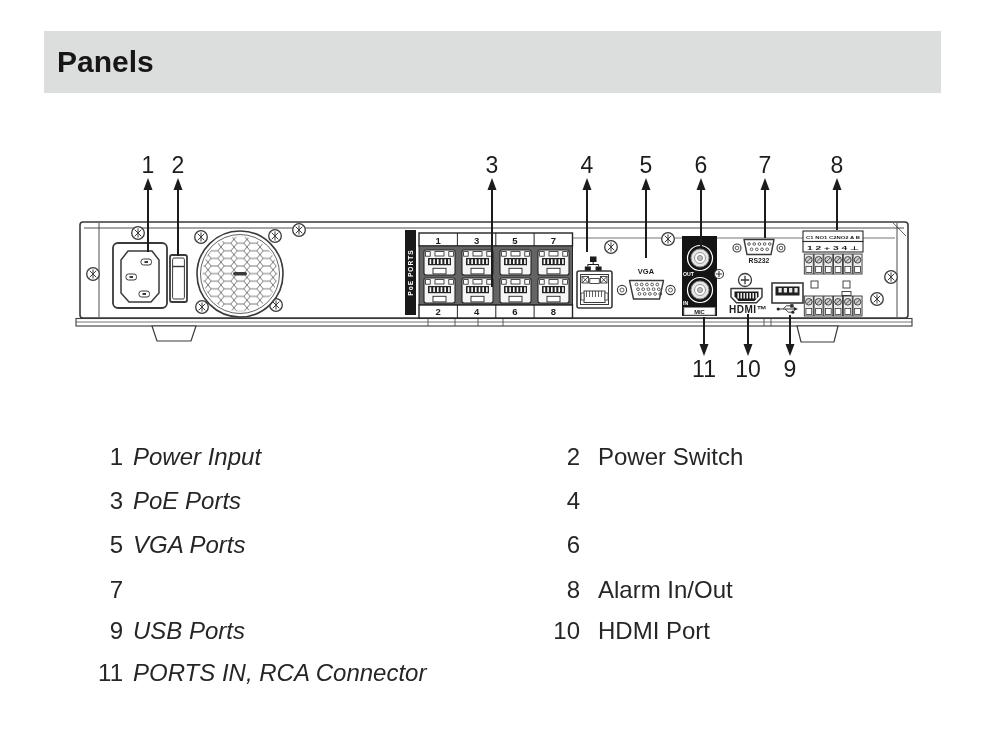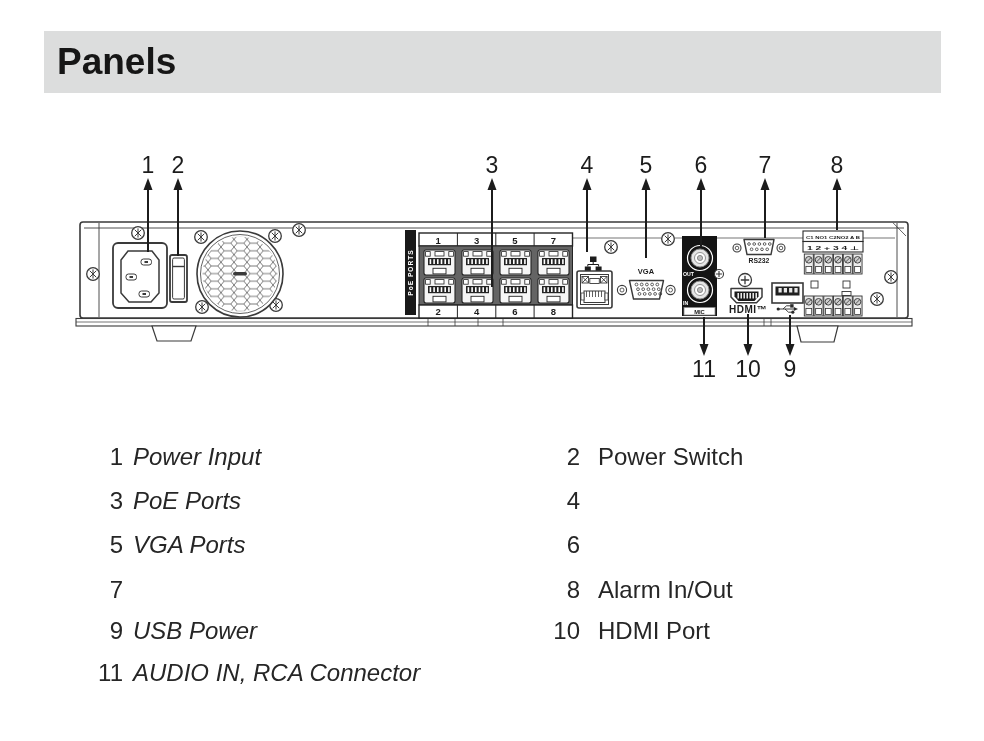--- a/index.html
+++ b/index.html
@@ -1,20 +1,20 @@
 <!DOCTYPE html>
 <html><head>
 <meta charset="utf-8">
 <style>
   html,body{margin:0;padding:0;background:#fff;}
   #page{position:relative;width:984px;height:741px;background:#ffffff;overflow:hidden;
         font-family:"Liberation Sans", sans-serif;color:#1c1c1c;}
   
   .titlebar{position:absolute;left:44px;top:31px;width:897px;height:62px;background:#dcdddd;}
-  .titlebar .t{position:absolute;left:13px;top:0;line-height:62px;font-size:37px;font-weight:600;color:#161616;}
+  .titlebar .t{position:absolute;left:13px;top:0;line-height:62px;font-size:30px;font-weight:600;color:#161616;}
   
   #diag{position:absolute;left:0;top:0;}
   
   .lrow{position:absolute;left:0;width:984px;height:30px;font-size:24px;color:#262626;}
   .lnum{position:absolute;text-align:right;}
   .llab{position:absolute;white-space:nowrap;}
   .colL{left:76px;width:47px;}
   .colLlab{left:133px;font-style:italic;}
   .colR{left:528px;width:52px;}
   .colRlab{left:590px;margin-left:8px;}
@@ -381,23 +381,23 @@
       <span class="llab colLlab">VGA Ports</span>
       <span class="lnum colR">6</span>
     </div>
     <div class="lrow" style="top:576px;">
       <span class="lnum colL">7</span>
       <span class="lnum colR">8</span>
       <span class="llab colRlab">Alarm In/Out</span>
     </div>
     <div class="lrow" style="top:617px;">
       <span class="lnum colL">9</span>
-      <span class="llab colLlab">USB Power</span>
+      <span class="llab colLlab">USB Ports</span>
       <span class="lnum colR">10</span>
       <span class="llab colRlab">HDMI Port</span>
     </div>
     <div class="lrow" style="top:659px;">
       <span class="lnum colL">11</span>
-      <span class="llab colLlab">AUDIO IN, RCA Connector</span>
+      <span class="llab colLlab">PORTS IN, RCA Connector</span>
     </div>
   </div>
 
 </div>
 
 </body></html>

